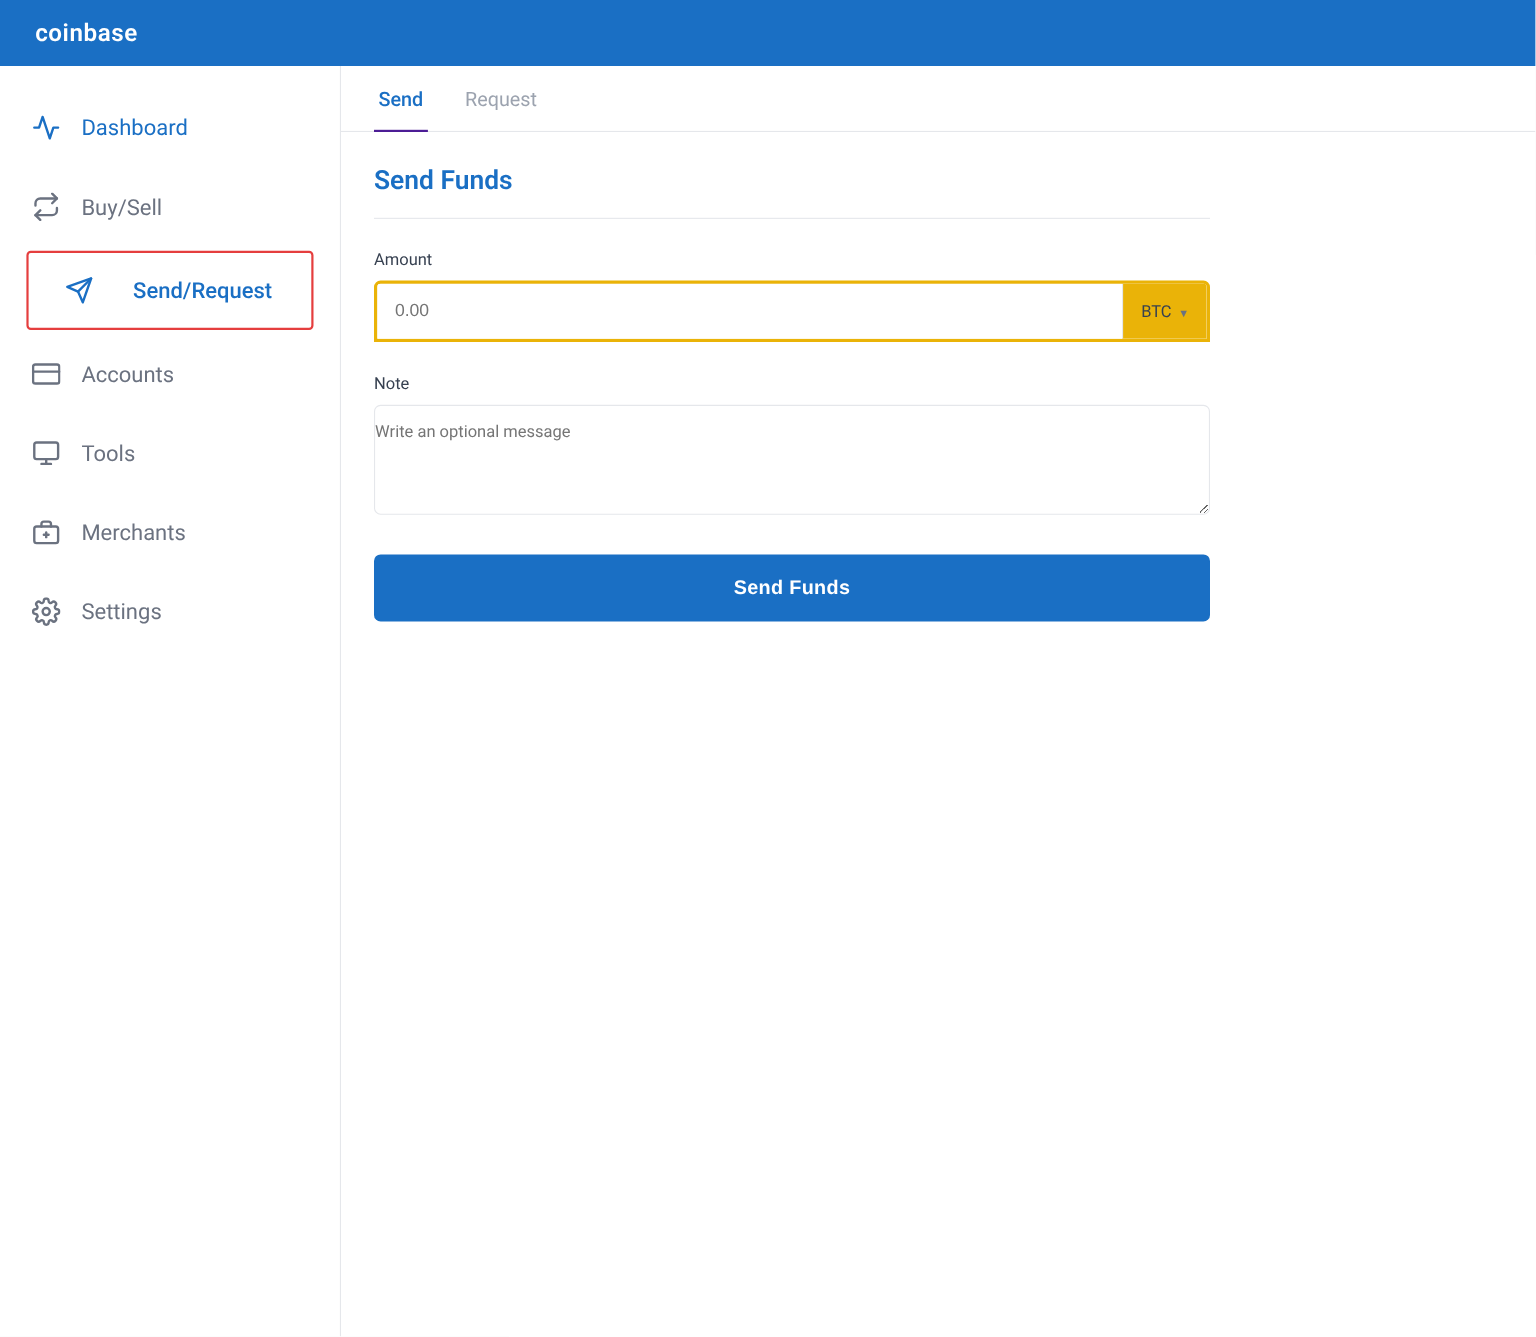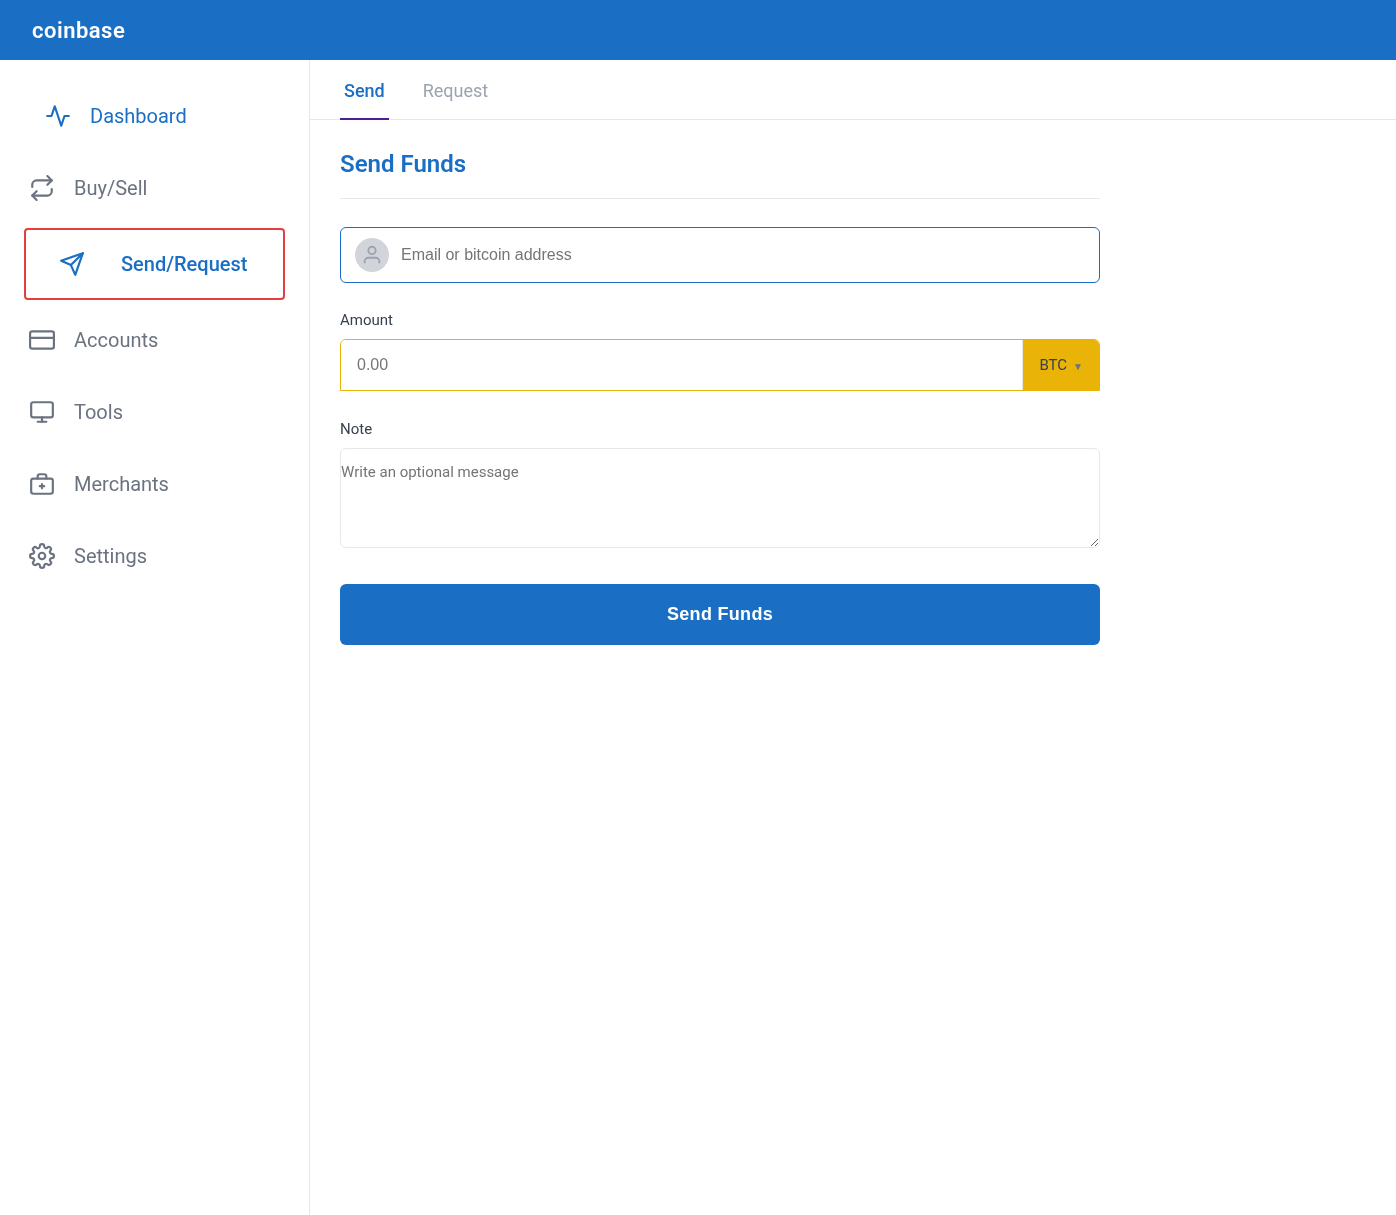--- a/index.html
+++ b/index.html
@@ -44,21 +44,21 @@
       position: relative;
     }
     .sidebar-item.active {
       color: #1a6fc4;
       border: 2px solid #e53e3e;
       border-radius: 4px;
       margin: 4px 24px;
       padding: 20px 32px;
       gap: 35px;
     }
-    .sidebar-item.dashboard { color: #1a6fc4; margin-left: 16px; }
+    .sidebar-item.dashboard { color: #1a6fc4; }
 
     .sidebar-icon {
       width: 28px;
       height: 28px;
       display: flex;
       align-items: center;
       justify-content: center;
       flex-shrink: 0;
     }
 
@@ -150,21 +150,21 @@
       width: 100%;
       background: transparent;
     }
 
     .amount-section {
       margin-bottom: 29px;
     }
 
     .amount-input-row {
       display: flex;
-      border: 1px solid #eab308;
+      border: 3px solid #eab308;
       border-radius: 6px 6px 0 0;
       overflow: hidden;
     }
 
     .amount-input {
       flex: 1;
       border: none;
       outline: none;
       font-size: 16px;
       color: #9ca3af;
@@ -350,29 +350,20 @@
       <div class="tab active">Send</div>
       <div class="tab">Request</div>
     </div>
 
     <div class="form-area">
 
       <h2 class="form-title">Send Funds</h2>
       <hr class="form-divider">
 
       
-      <div class="recipient-input-wrap">
-        <div class="recipient-avatar">
-          <svg width="22" height="22" viewBox="0 0 24 24" fill="none" stroke="#9ca3af" stroke-width="2">
-            <path d="M20 21v-2a4 4 0 0 0-4-4H8a4 4 0 0 0-4 4v2"></path>
-            <circle cx="12" cy="7" r="4"></circle>
-          </svg>
-        </div>
-        <input class="recipient-input" type="text" placeholder="Email or bitcoin address" style="">
-      </div>
 
       
       <div class="amount-section">
         <label class="form-label">Amount</label>
         <div class="amount-input-row">
           <input class="amount-input" type="text" placeholder="0.00" style="">
           <div class="currency-selector">
             <span>BTC</span>
             <span class="chevron-down"></span>
           </div>

